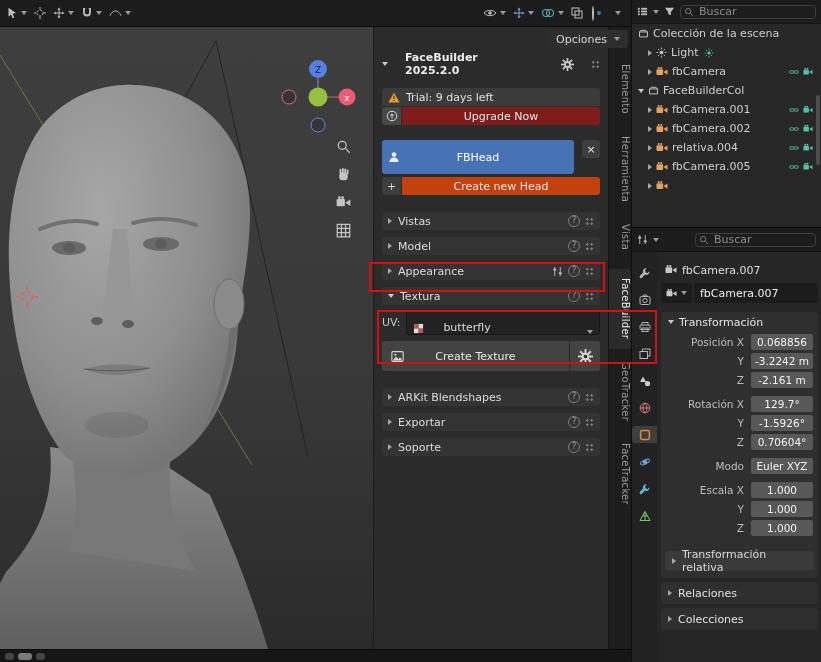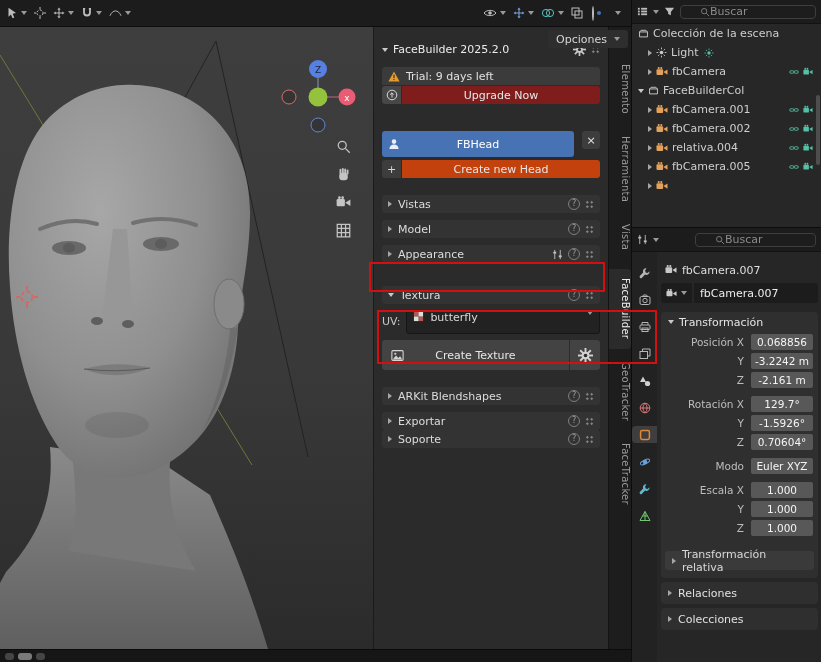--- a/index.html
+++ b/index.html
@@ -34,48 +34,48 @@
   .mhint{height:7px;border-radius:3px}
 
   .gizmo{position:absolute;left:276px;top:28px;width:86px;height:86px}
   .navicons{position:absolute;left:336px;top:112px;display:flex;flex-direction:column;gap:13px;color:#c4c4c4}
   .cursor3d{position:absolute;left:16px;top:259px}
   .opciones{position:absolute;left:548px;top:3px;height:18px;display:flex;align-items:center;gap:7px;padding:0 8px;background:#2e2e2e;border-radius:3px;color:#d6d6d6;z-index:6}
 
   
   .npanel{position:absolute;left:373px;top:0;width:235px;height:622px;background:#2b2b2b;border-left:1px solid #1b1b1b;z-index:4}
   .np-in{padding:0 8px}
-  .np-title{margin-top:16px;display:flex;align-items:center;gap:5px;color:#ececec;font-weight:normal}
+  .np-title{margin-top:24px;display:flex;align-items:center;gap:17px;color:#ececec;font-weight:bold}
   .trial1{margin-top:11px;height:18px;background:#3b3b3b;border-radius:3px 3px 0 0;display:flex;align-items:center;gap:6px;padding:0 6px;color:#e0e0e0}
   .trial2{margin-top:1px;height:18px;display:flex;gap:1px}
   .sqbtn{width:19px;height:18px;background:#474747;border-radius:3px 0 0 3px;display:flex;align-items:center;justify-content:center;color:#d9d9d9}
   .wbtn{flex:1;height:18px;background:#7f1d1d;border-radius:0 3px 3px 0;display:flex;align-items:center;justify-content:center;color:#e6e6e6}
-  .fbrow{margin-top:27px;height:26px;display:flex;gap:8px}
+  .fbrow{margin-top:15px;height:34px;display:flex;gap:8px}
   .fbhead{flex:1;position:relative;background:#4772b3;border-radius:3px;display:flex;align-items:center;justify-content:center;color:#fff}
   .fbhead .icon{position:absolute;left:6px;color:#eaf0fa}
   .xbtn{width:18px;height:18px;background:#3d3d3d;border-radius:3px;display:flex;align-items:center;justify-content:center;color:#e3e3e3;font-size:11px}
   .cnhrow{margin-top:3px;height:18px;display:flex;gap:1px}
   .sec{height:18px;background:#333;border-radius:3px;display:flex;align-items:center;gap:6px;padding:0 6px;color:#dcdcdc}
   .sec .right{margin-left:auto;display:flex;align-items:center;gap:5px}
   .uvrow{margin-top:9px;height:17px;display:flex;align-items:center;gap:6px}
-  .uvdrop{flex:1;height:24px;background:#222;border:1px solid #161616;border-radius:3px;display:flex;align-items:flex-start;gap:6px;padding:0 6px;color:#dadada}
+  .uvdrop{flex:1;height:24px;background:#222;border:1px solid #161616;border-radius:3px;display:flex;align-items:flex-end;gap:19px;padding:0 6px;color:#dadada}
   .ctrow{margin-top:10px;height:30px;display:flex;gap:1px}
   .ctbtn{flex:1;position:relative;background:#434343;border-radius:3px 0 0 3px;display:flex;align-items:center;justify-content:center;color:#e6e6e6}
   .ctbtn .icon{position:absolute;left:9px;color:#d5d5d5}
   .ctgear{width:30px;background:#434343;border-radius:0 3px 3px 0;display:flex;align-items:center;justify-content:center}
 
   
   .ntabs{position:absolute;left:608px;top:0;width:23px;height:622px;background:#1d1d1d;border-left:1px solid #131313;display:flex;flex-direction:column;align-items:flex-start;padding-top:26px;z-index:5}
   .ntab{writing-mode:vertical-rl;width:22px;padding:9px 0;margin:2px 0;text-align:center;color:#9b9b9b;font-size:10px;border-radius:0 4px 4px 0;letter-spacing:.3px}
   .ntab.active{background:#2b2b2b;color:#ededed}
 
   
   .outliner{position:absolute;left:631px;top:0;width:190px;height:227px;background:#272727;border-left:1px solid #0d0d0d;overflow:hidden}
   .ehead{display:flex;align-items:center;height:24px;background:#1c1c1c;border-bottom:1px solid #121212;padding:0 5px;gap:5px;color:#bdbdbd}
-  .search{flex:1;display:flex;align-items:center;height:14px;background:#1d1d1d;border:1px solid #3e3e3e;border-radius:4px;padding:0 19px;color:#8b8b8b}
+  .search{flex:1;display:flex;align-items:center;gap:5px;height:14px;background:#1d1d1d;border:1px solid #3e3e3e;border-radius:4px;padding:0 3px;color:#8b8b8b}
   .orow{display:flex;align-items:center;height:19px;gap:4px;padding-left:6px;color:#cecece}
   .orow .rt{margin-left:auto;display:flex;gap:4px;padding-right:8px;color:#55c0a5}
   .cam{color:#e2a15c}
   .teal{color:#55c0a5}
   .oscroll{position:absolute;right:1px;top:95px;width:4px;height:70px;background:#4e4e4e;border-radius:2px}
 
   
   .props{position:absolute;left:631px;top:227px;width:190px;height:435px;background:#262626;border-left:1px solid #0d0d0d;border-top:1px solid #0d0d0d;overflow:hidden}
   .pbody{display:flex;height:411px}
   .ptabs{width:25px;background:#222;display:flex;flex-direction:column;align-items:center;padding-top:12px;gap:10px}
@@ -492,21 +492,21 @@
           <span class="right">
               <span class="icon" style="color:#c2c2c2">
                 <svg width="11" height="11">
                   <use href="#s-sliders"></use>
                 </svg>
               </span>
               <span class="qmark">?</span>
               <span class="grip"></span>
             </span>
         </div>
-        <div class="sec" style="margin-top:23px">
+        <div class="sec" style="margin-top:7px">
           <span class="tri-dn"></span>
             <span>Textura</span>
           <span class="right">
               <span class="qmark">?</span>
               <span class="grip"></span>
             </span>
         </div>
 
         <div class="uvrow">
           <span style="color:#c6c6c6">UV:</span>
@@ -547,21 +547,21 @@
             </span>
         </div>
         <div class="sec" style="margin-top:7px">
           <span class="tri-r"></span>
             <span>Exportar</span>
           <span class="right">
               <span class="qmark">?</span>
               <span class="grip"></span>
             </span>
         </div>
-        <div class="sec" style="margin-top:0">
+        <div class="sec" style="margin-top:7px">
           <span class="tri-r"></span>
             <span>Soporte</span>
           <span class="right">
               <span class="qmark">?</span>
               <span class="grip"></span>
             </span>
         </div>
       </div>
     </div>
 

